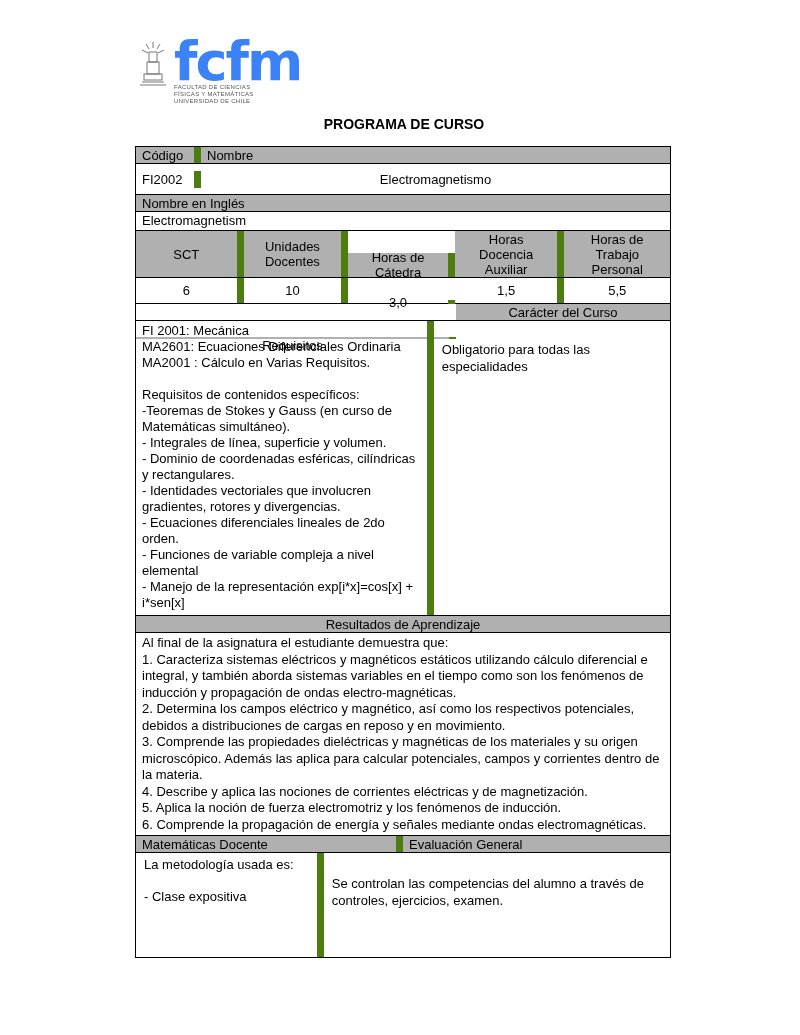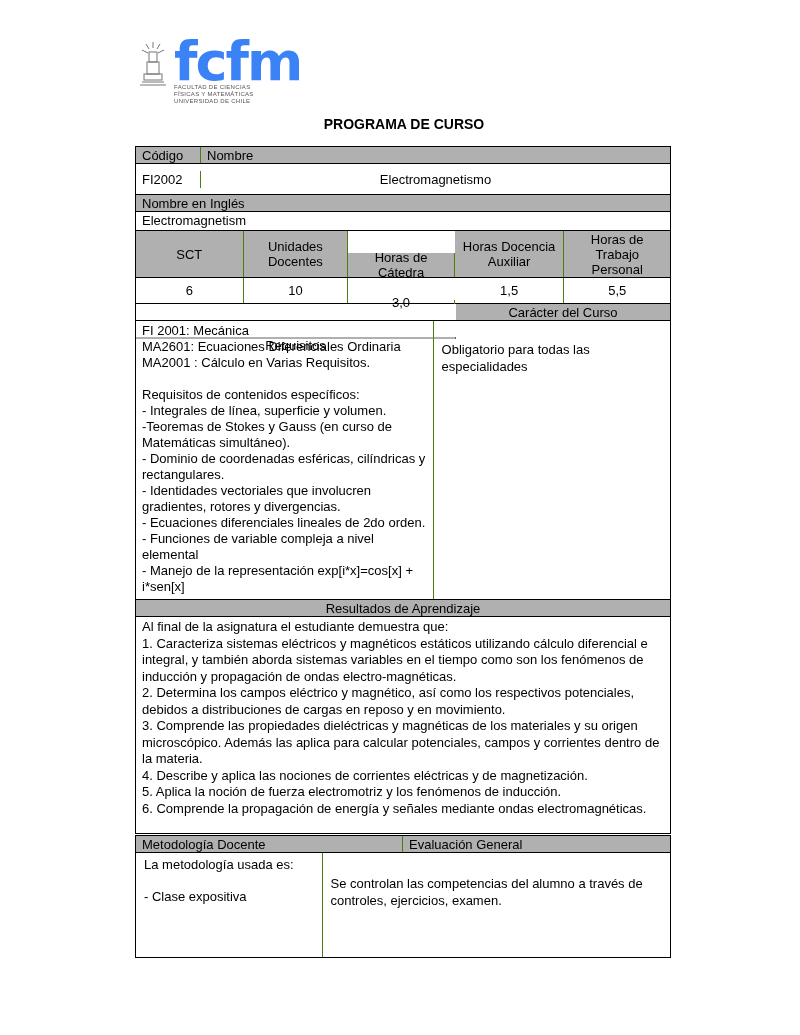--- a/index.html
+++ b/index.html
@@ -24,21 +24,21 @@
     position:absolute; top:116px; left:4px; width:100%;
     text-align:center; font-size:14px; font-weight:bold;
   }
 
   
   .tbl { position:absolute; left:135px; width:536px; border:1px solid #000; background:#fff; }
   .tbl-main { top:146px; }
   .tbl-method { top:835px; }
   .row { display:flex; border-bottom:1px solid #000; }
   .row:last-child { border-bottom:none; }
-  .cell { border-right:1px solid #4d7c0f; padding:1px 6px; font-size:13px; }
+  .cell { border-right:7px solid #4d7c0f; padding:1px 6px; font-size:13px; }
   .cell:last-child { border-right:none; }
   .gray { background:#b0b0b0; }
   .center { text-align:center; }
   .bold { font-weight:normal; }
   .grow { flex:1 1 auto; }
 
   .r-codigo-label { height:17px; }
   .c-codigo { width:65px; }
   .r-name { height:31px; align-items:center; }
   .c-nombre-value { display:flex; align-items:center; justify-content:center; }
@@ -144,22 +144,22 @@
       <div class="cell gray center c-car">Carácter del Curso</div>
     </div>
 
     <div class="row r-req-body">
       <div class="cell c-req-body">
           <div class="tline">FI 2001: Mecánica</div>
           <div class="tline">MA2601:  Ecuaciones Diferenciales Ordinaria</div>
           <div class="tline">MA2001 : Cálculo en Varias Requisitos.</div>
           <div class="tline"></div>
           <div class="tline">Requisitos de contenidos específicos:</div>
+          <div class="tline">-Teoremas de Stokes y Gauss (en curso de Matemáticas simultáneo).</div>
           <div class="tline">- Integrales de línea, superficie y volumen.</div>
-          <div class="tline">-Teoremas de Stokes y Gauss (en curso de Matemáticas simultáneo).</div>
           <div class="tline">- Dominio de coordenadas esféricas, cilíndricas y rectangulares.</div>
           <div class="tline">- Identidades vectoriales que involucren gradientes, rotores y divergencias.</div>
           <div class="tline">- Ecuaciones diferenciales lineales de 2do orden.</div>
           <div class="tline">- Funciones de variable compleja a nivel elemental</div>
           <div class="tline">- Manejo de la representación exp[i*x]=cos[x] + i*sen[x]</div>
         </div>
       <div class="cell c-car-body">Obligatorio para todas las especialidades</div>
     </div>
 
     <div class="row r-res-head">
@@ -176,21 +176,21 @@
           <div class="tline">5. Aplica la noción de fuerza electromotriz y  los fenómenos de inducción.</div>
           <div class="tline">6. Comprende la propagación de energía y señales mediante ondas electromagnéticas.</div>
         </div>
     </div>
 
   </div>
 
   <div class="tbl tbl-method">
 
     <div class="row r-mm-head">
-      <div class="cell gray c-met">Metodología Docente</div>
+      <div class="cell gray c-met">Matemáticas Docente</div>
       <div class="cell gray c-eva">Evaluación General</div>
     </div>
 
     <div class="row r-mm-body">
       <div class="cell c-met-body">
           <div class="tline">La metodología usada es:</div>
           <div class="tline"></div>
           <div class="tline">  - Clase expositiva</div>
         </div>
       <div class="cell c-eva-body">Se controlan las competencias del alumno a través de controles, ejercicios, examen.</div>

